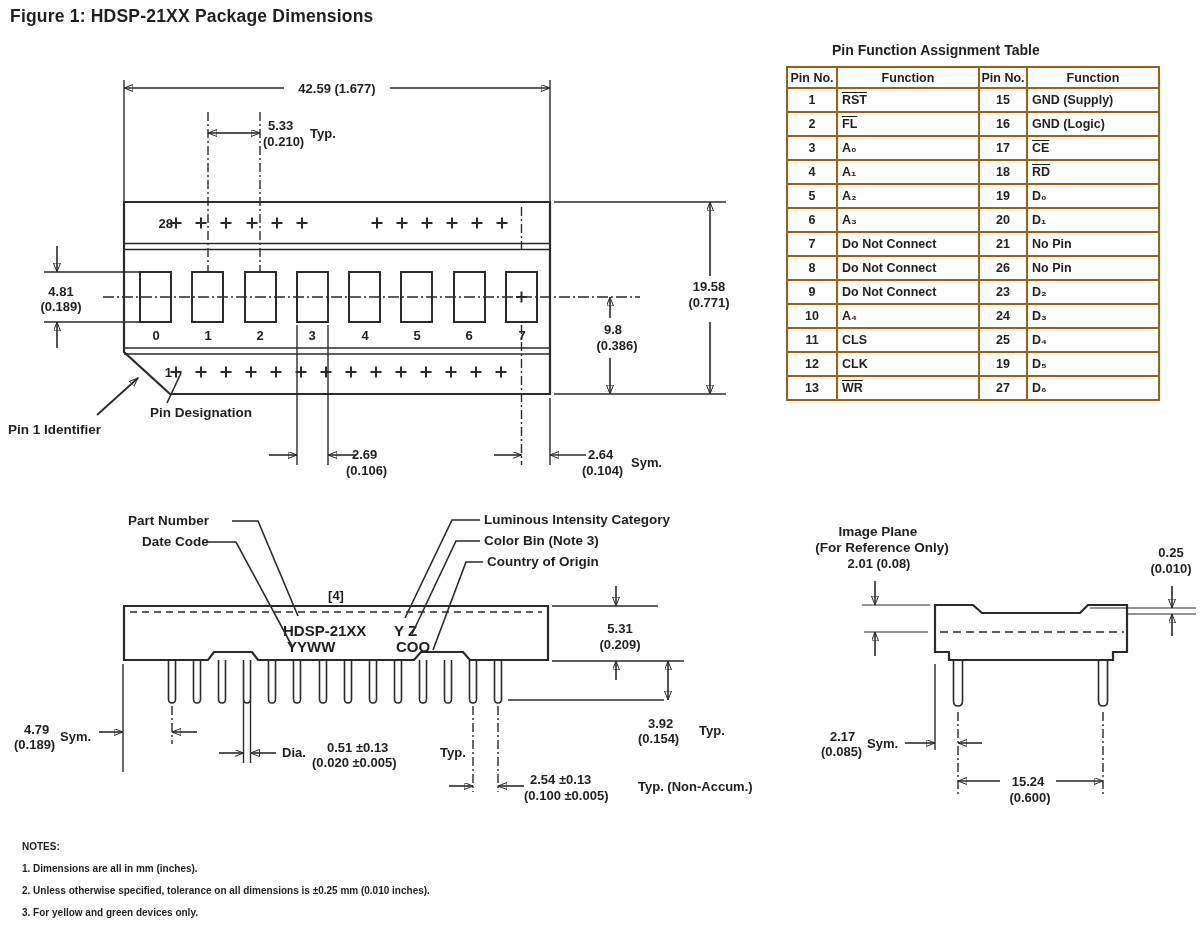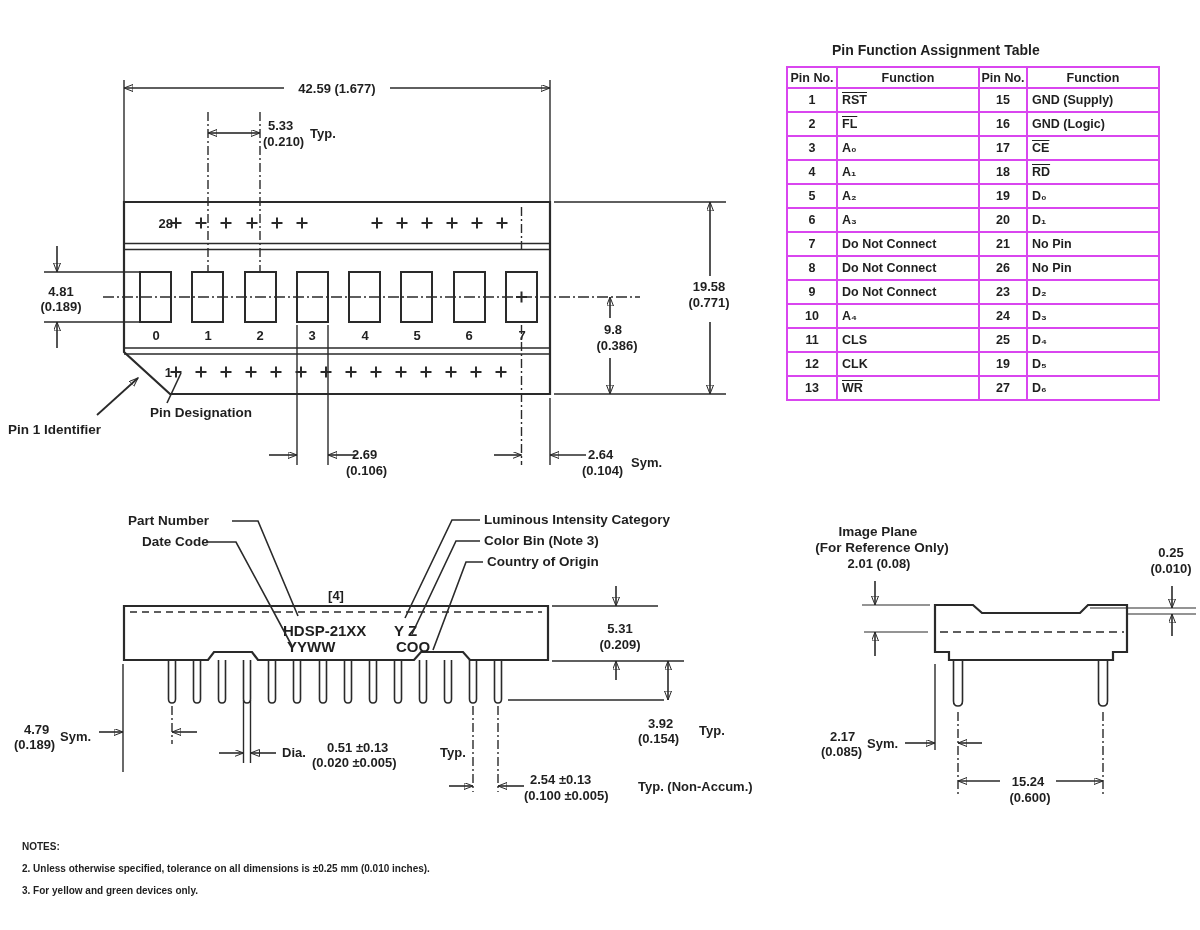--- a/index.html
+++ b/index.html
@@ -7,34 +7,35 @@
         font-family:"Liberation Sans","DejaVu Sans",sans-serif;color:#1f1f1f;}
   .fig-title{position:absolute;left:10px;top:6px;font-size:17.5px;font-weight:700;letter-spacing:.2px;}
   svg{position:absolute;overflow:visible;}
   svg text{font-family:"Liberation Sans","DejaVu Sans",sans-serif;font-weight:700;fill:#1f1f1f;font-size:13px;}
   svg text.lbl{font-size:13.5px;}
   svg text.mark{font-size:15px;}
   svg line,svg path,svg polyline,svg rect{stroke:#2a2a2a;fill:none;}
   .table-block{position:absolute;left:786px;top:42px;}
   .table-title{font-size:14px;font-weight:700;margin:0 0 8px 2px;padding-left:44px;}
   table.pin-table{border-collapse:collapse;table-layout:fixed;width:372px;border:2.5px solid #222;}
-  .pin-table th,.pin-table td{border:2px solid #d946ef;font-size:12.5px;font-weight:700;padding:0;height:22px;
+  .pin-table th,.pin-table td{border:2px solid #a16207;font-size:12.5px;font-weight:700;padding:0;height:22px;
         white-space:nowrap;overflow:hidden;}
   .pin-table th{height:19px;text-align:center;}
   .pin-table td.num{text-align:center;}
   .pin-table td.fn{padding-left:4px;text-align:left;}
   .ov{text-decoration:overline;}
   .pin-table sub{font-size:9px;}
   .notes-block{position:absolute;left:22px;top:836px;font-size:10px;font-weight:700;line-height:22px;}
 </style>
 </head>
 <body>
 
 <div class="page">
 
+  <div class="fig-title">Figure 1:  HDSP-21XX Package Dimensions</div>
 
   <svg style="left:0;top:60px;" width="780" height="440" viewBox="0 60 780 440">
     <defs>
       <marker id="mA" markerWidth="10" markerHeight="8" refX="9" refY="3.5" orient="auto" markerUnits="userSpaceOnUse">
         <path d="M0,0 L9,3.5 L0,7 Z" fill="#2a2a2a" stroke="none"></path>
       </marker>
       <path id="crA" d="M-5.5 0H5.5M0 -5.5V5.5" stroke-width="2"></path>
     </defs>
 
     <g>
@@ -437,17 +438,18 @@
       <line x1="1103" y1="712" x2="1103" y2="794" stroke-width="1.4" stroke-dasharray="9 3 2 3"></line>
       <line x1="1000" y1="781" x2="958" y2="781" stroke-width="1.6" marker-end="url(#mC)"></line>
       <line x1="1056" y1="781" x2="1103" y2="781" stroke-width="1.6" marker-end="url(#mC)"></line>
       <text x="1028" y="786" text-anchor="middle" stroke="none">15.24</text>
       <text x="1030" y="802" text-anchor="middle" stroke="none">(0.600)</text>
     </g>
   </svg>
 
   <div class="notes-block">
     <div>NOTES:</div>
+    <div>1. Dimensions are all in mm (inches).</div>
     <div>2. Unless otherwise specified, tolerance on all dimensions is ±0.25 mm (0.010 inches).</div>
     <div>3. For yellow and green devices only.</div>
   </div>
 
 </div>
 
 </body></html>

